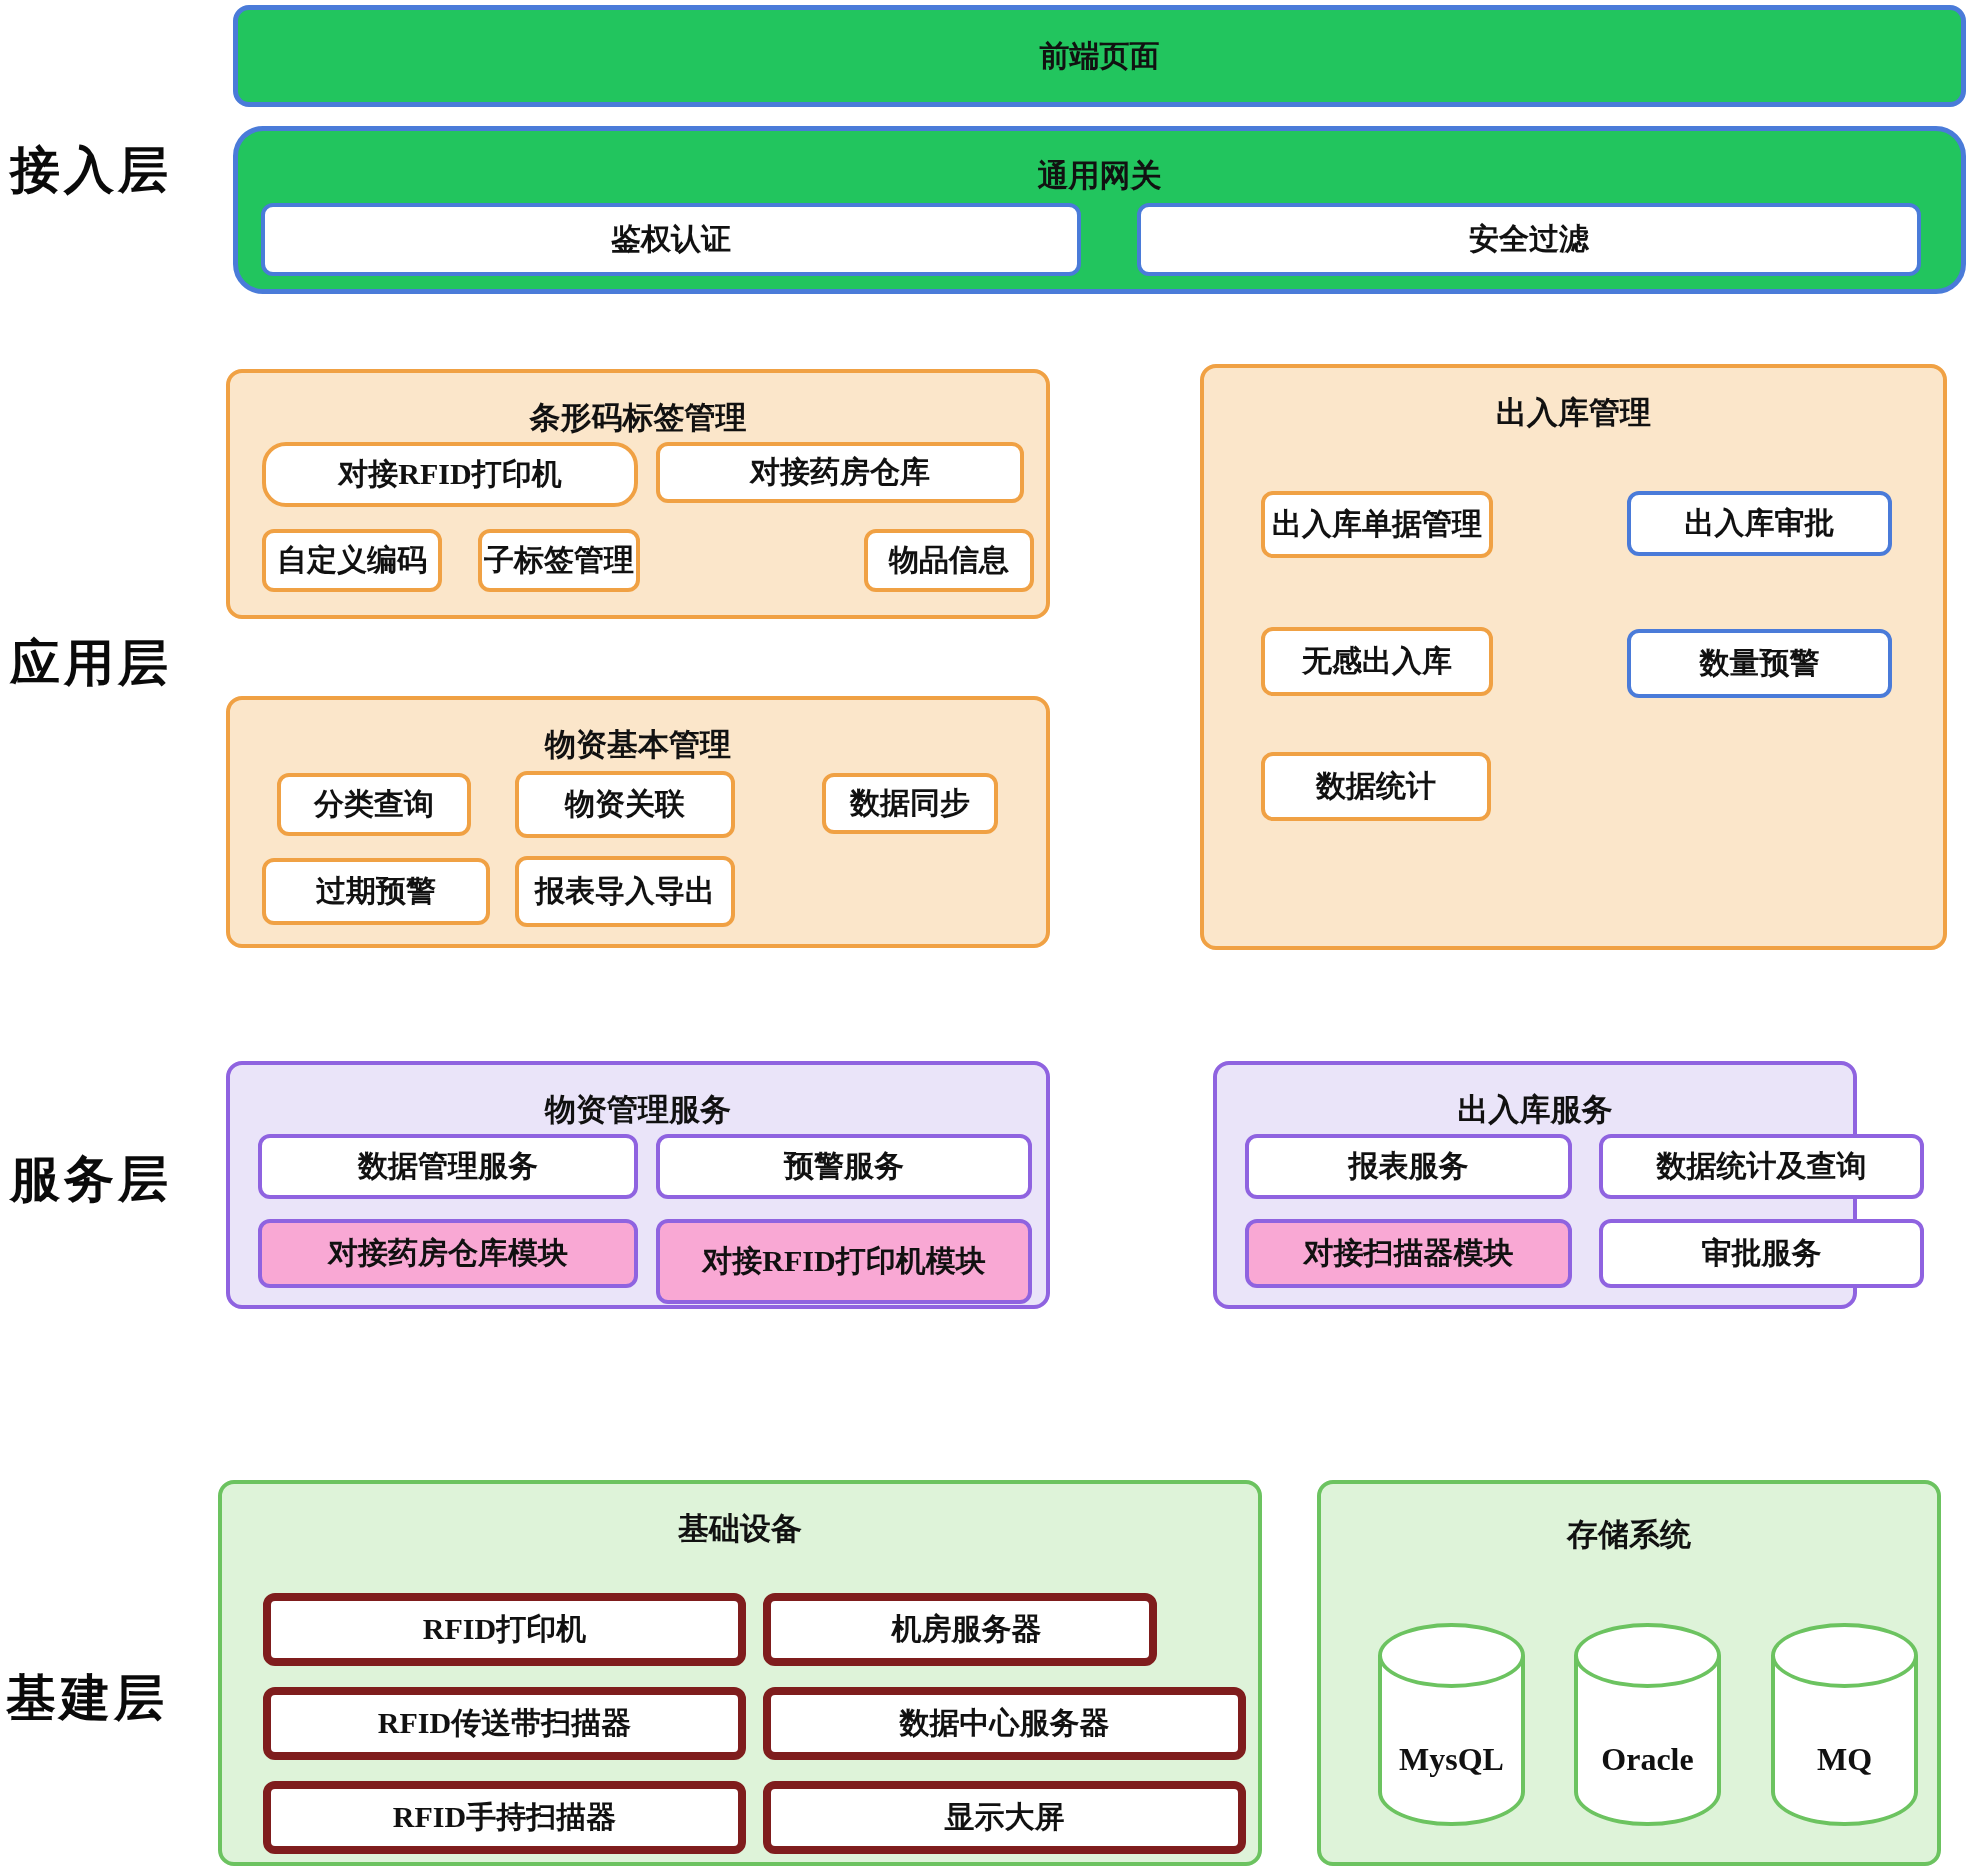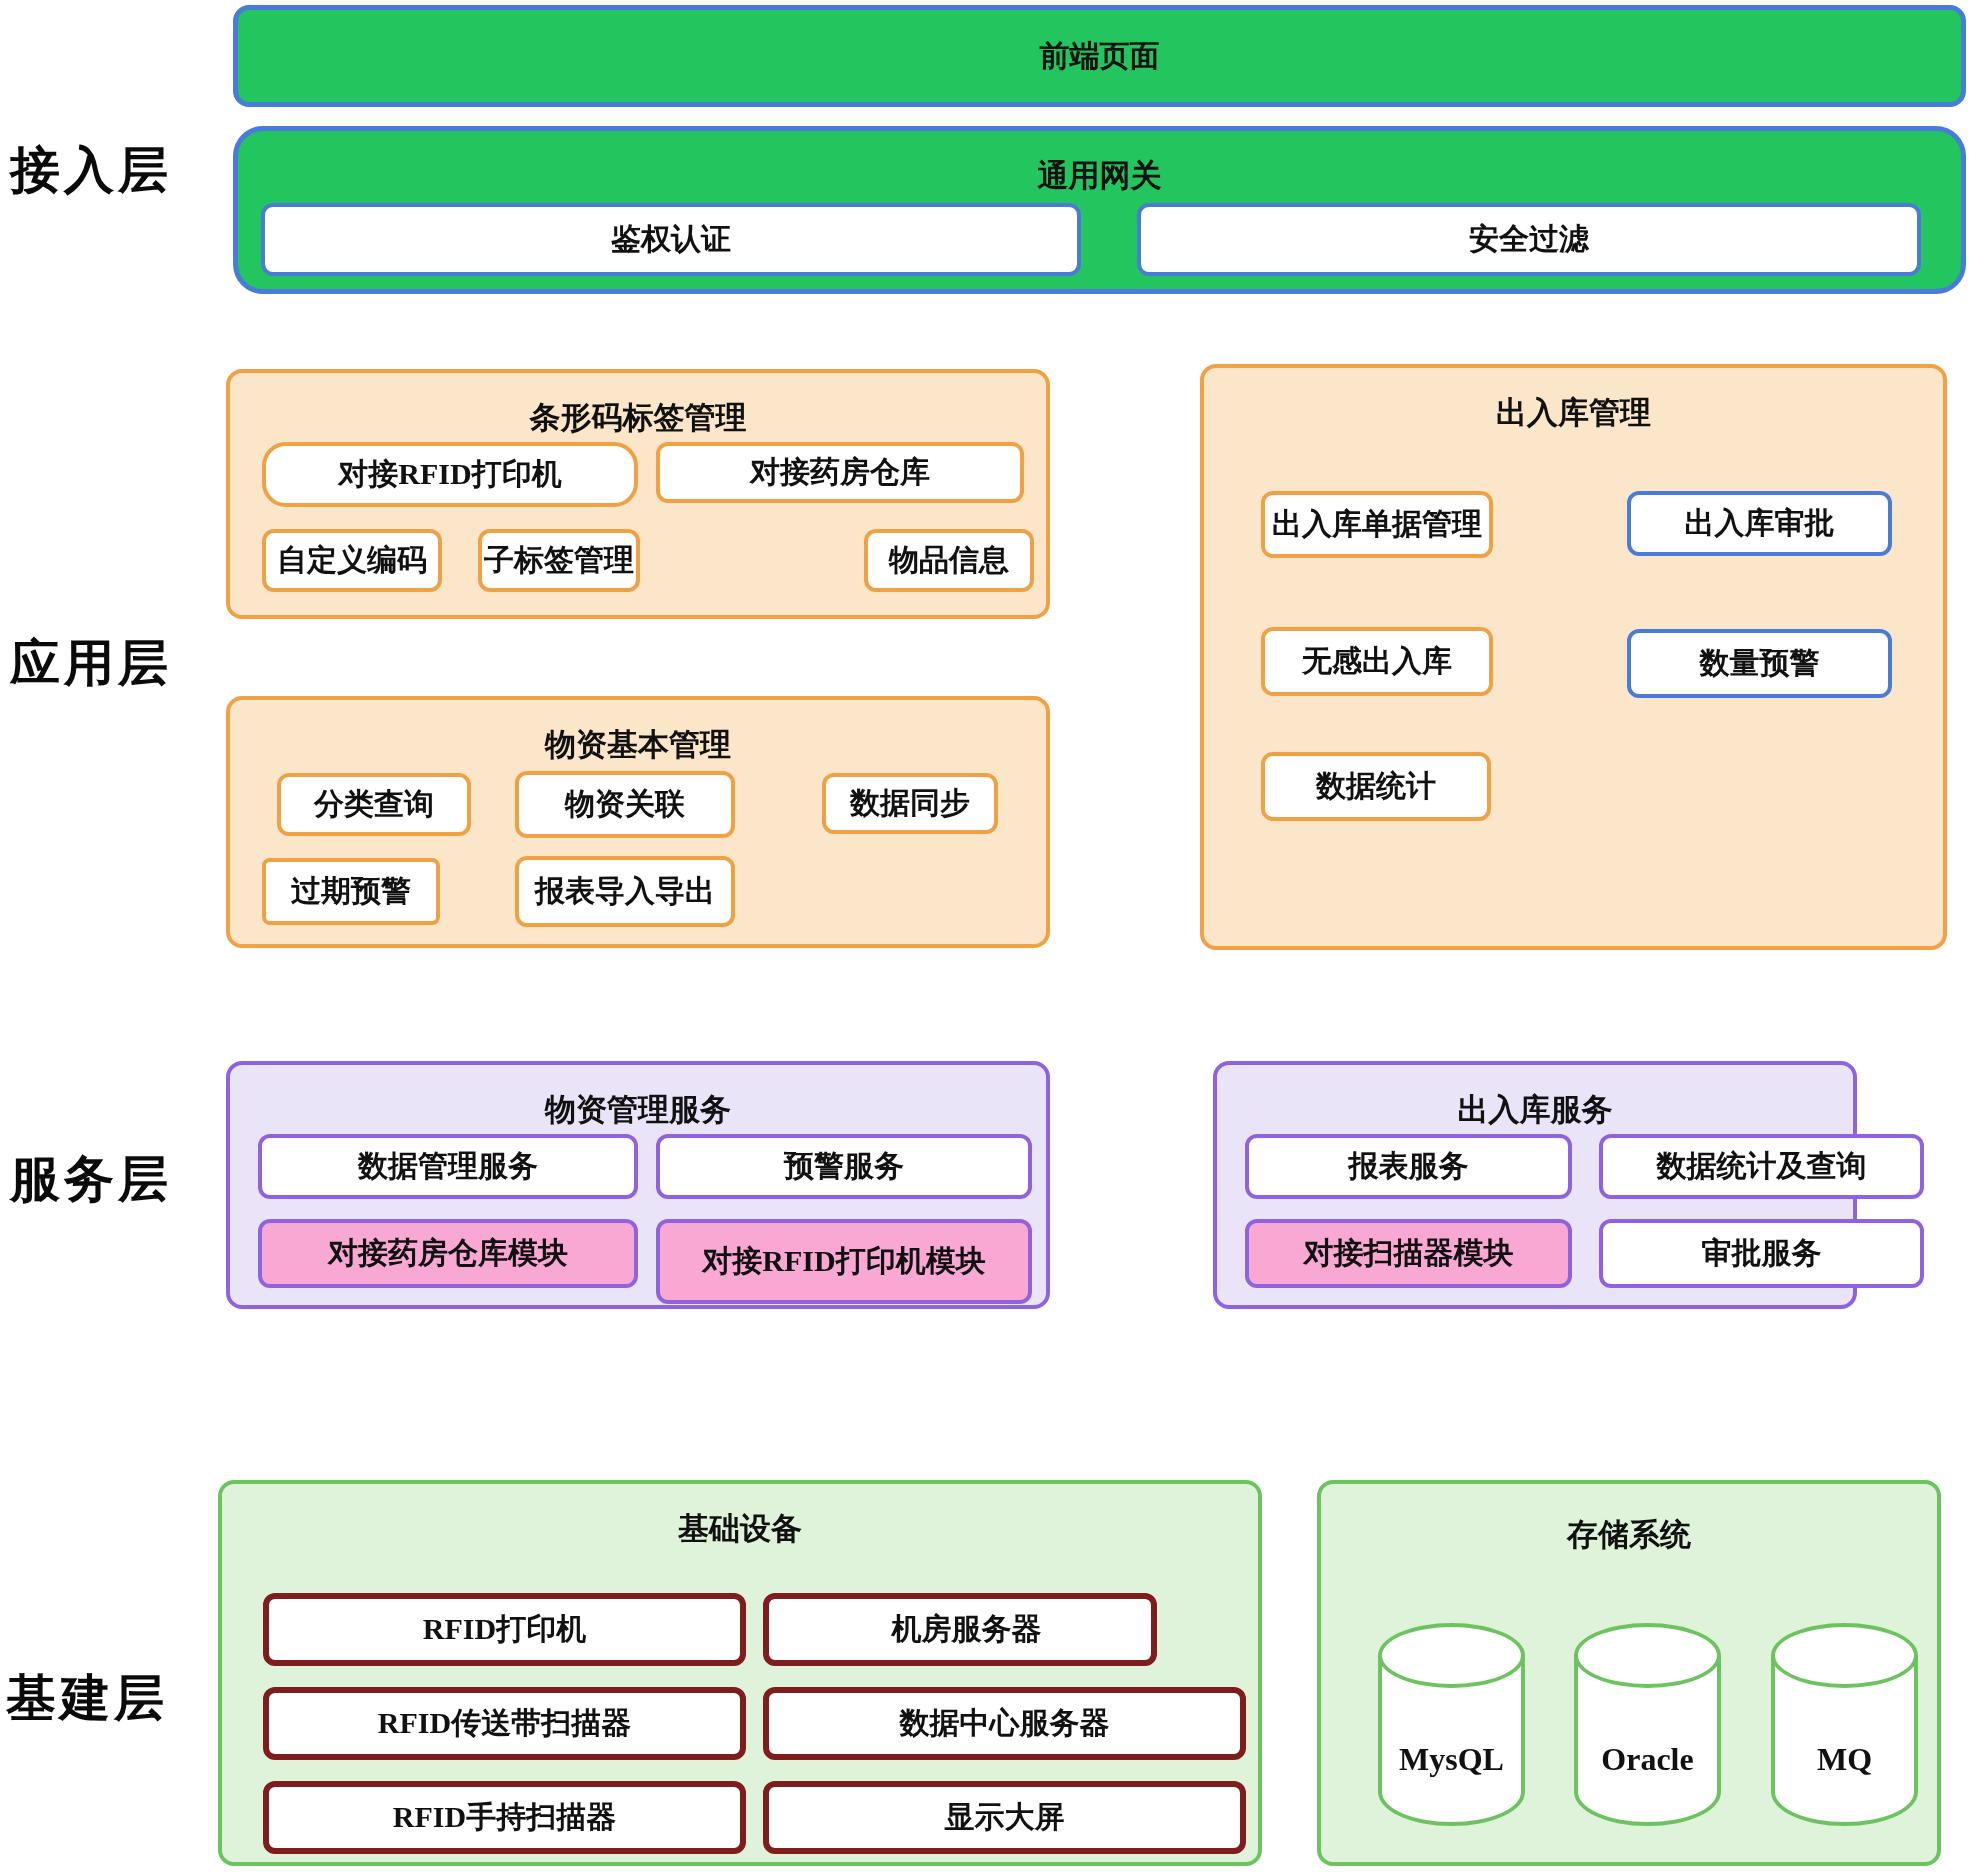--- a/index.html
+++ b/index.html
@@ -48,21 +48,21 @@
   }
   
   .blue-box   { background: #22c55e; border: 5px solid #4a7bd9; }
   .blue-item  { border: 4px solid #4a7bd9; }
   .orange-box { background: #fbe6ca; border: 4px solid #f0a144; }
   .orange-item{ border: 4px solid #f0a144; }
   .purple-box { background: #eae4f9; border: 4px solid #8f63e0; }
   .purple-item{ border: 4px solid #8f63e0; }
   .gray-item  { background: #f9a8d4; border: 4px solid #8f63e0; }
   .green-box  { background: #def3d9; border: 4px solid #6cc360; }
-  .green-item { border: 6px solid #7f1d1d; }
+  .green-item { border: 8px solid #7f1d1d; }
   
   .cyl { position: absolute; width: 147px; height: 203px; }
   .cyl-top {
     position: absolute; left: 0; top: 0;
     width: 100%; height: 65px;
     background: #ffffff;
     border: 4px solid #6cc360;
     border-radius: 50%;
     z-index: 2;
   }
@@ -106,21 +106,21 @@
     <div class="item orange-item" style="left:32px;  top:156px; width:180px; height:63px;">自定义编码</div>
     <div class="item orange-item" style="left:248px; top:156px; width:162px; height:63px;">子标签管理</div>
     <div class="item orange-item" style="left:634px; top:156px; width:170px; height:63px;">物品信息</div>
   </div>
 
   <div class="group orange-box" style="left:226px; top:696px; width:824px; height:252px;">
     <div class="group-title">物资基本管理</div>
     <div class="item orange-item" style="left:47px;  top:73px;  width:194px; height:63px;">分类查询</div>
     <div class="item orange-item" style="left:285px; top:71px;  width:220px; height:67px;">物资关联</div>
     <div class="item orange-item" style="left:592px; top:73px;  width:176px; height:61px;">数据同步</div>
-    <div class="item orange-item" style="left:32px;  top:158px; width:178px; height:67px;border-radius:8px;">过期预警</div>
+    <div class="item orange-item" style="left:32px;  top:158px; width:228px; height:67px;">过期预警</div>
     <div class="item orange-item" style="left:285px; top:156px; width:220px; height:71px;">报表导入导出</div>
   </div>
 
   <div class="group orange-box" style="left:1200px; top:364px; width:747px; height:586px;">
     <div class="group-title">出入库管理</div>
     <div class="item orange-item" style="left:57px;  top:123px; width:232px; height:67px;">出入库单据管理</div>
     <div class="item blue-item" style="left:423px; top:123px; width:265px; height:65px;">出入库审批</div>
     <div class="item orange-item" style="left:57px;  top:259px; width:232px; height:69px;">无感出入库</div>
     <div class="item blue-item" style="left:423px; top:261px; width:265px; height:69px;">数量预警</div>
     <div class="item orange-item" style="left:57px;  top:384px; width:230px; height:69px;">数据统计</div>

